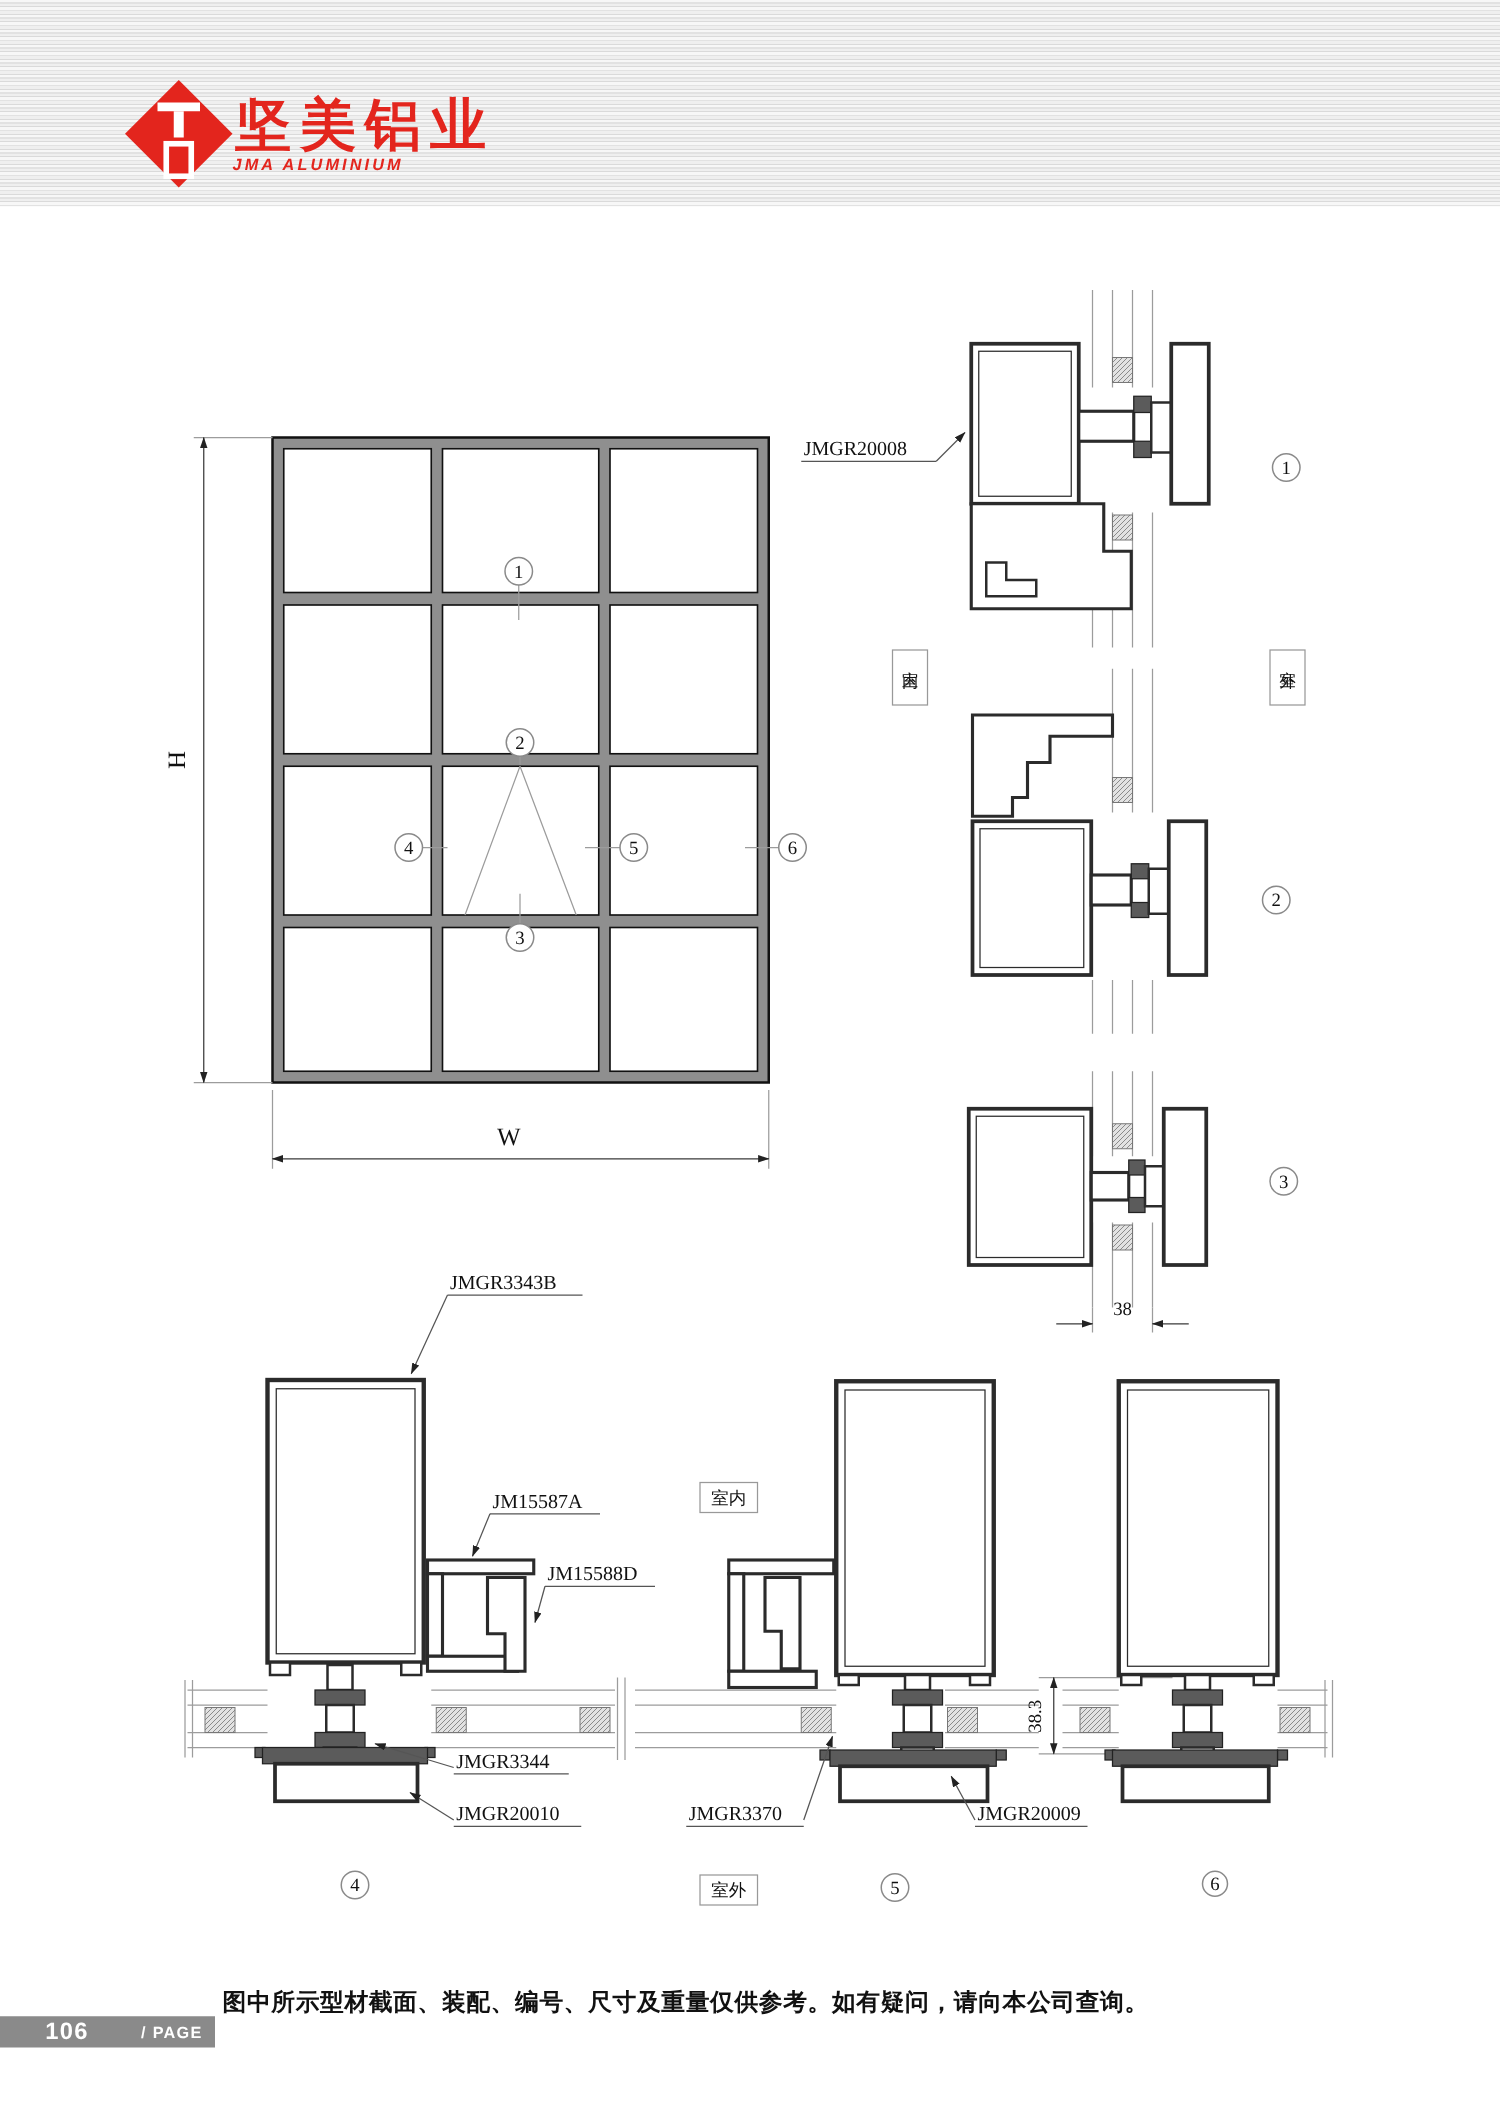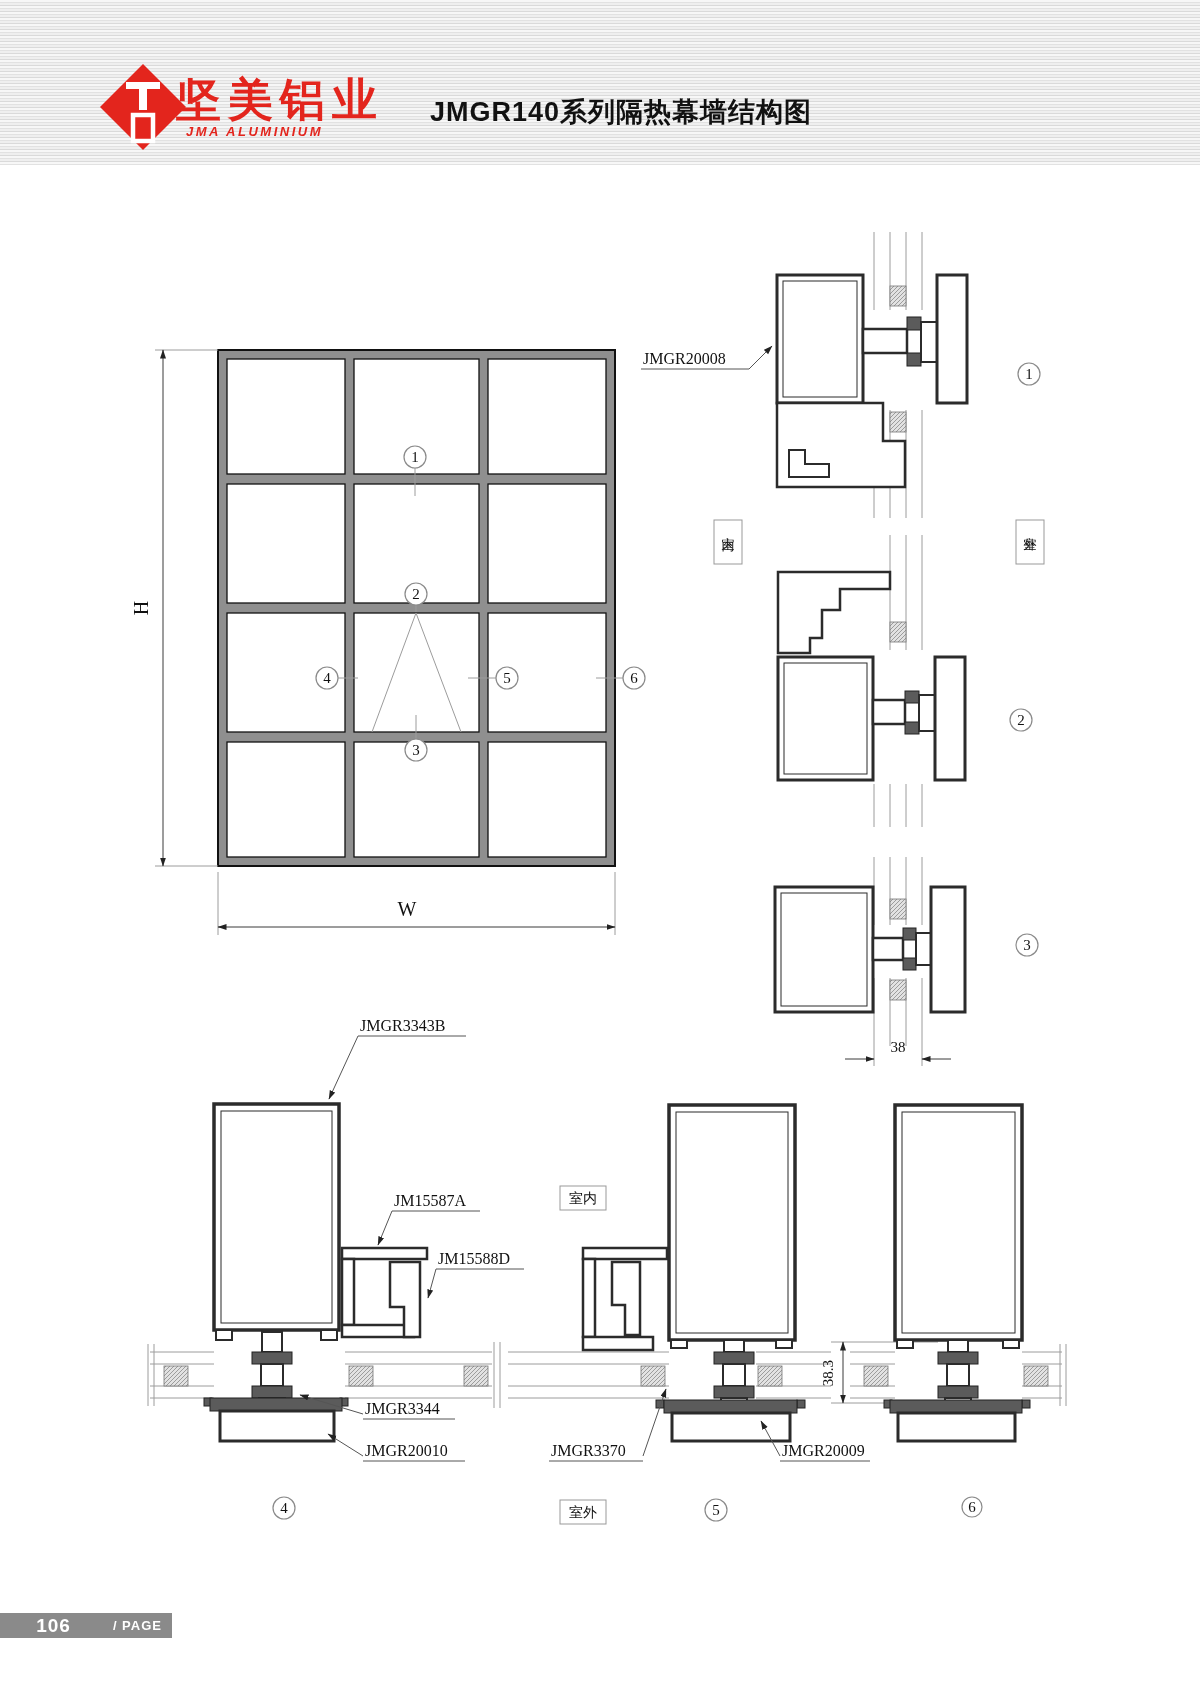--- a/index.html
+++ b/index.html
@@ -2,21 +2,21 @@
 <html><head>
 <meta charset="utf-8">
 <style>
   html,body{margin:0;padding:0;background:#fff;}
   .page{position:relative;width:1200px;height:1697px;background:#fff;overflow:hidden;
         font-family:"Liberation Sans",sans-serif;}
   
   .header{position:absolute;left:0;top:0;width:1200px;height:165px;
     background:repeating-linear-gradient(180deg,#f7f7f7 0 2px,#e2e2e2 2px 3px,#efefef 3px 5px,#dadada 5px 6px);}
   .logo-svg{position:absolute;left:98px;top:62px;}
-  .brand-cn{position:absolute;left:176px;top:70px;font-size:45px;font-weight:bold;
+  .brand-cn{position:absolute;left:188px;top:70px;font-size:45px;font-weight:bold;
     color:#e3251d;letter-spacing:7px;white-space:nowrap;}
   .brand-en{position:absolute;left:186px;top:124px;font-size:13px;font-weight:bold;
     font-style:italic;color:#e3251d;letter-spacing:2.5px;white-space:nowrap;}
   .title-cn{position:absolute;left:430px;top:94px;font-size:27px;font-weight:bold;
     color:#111;letter-spacing:1px;white-space:nowrap;}
   .title-en{position:absolute;left:430px;top:127px;font-size:19px;color:#111;
     font-family:"Liberation Serif",serif;white-space:nowrap;}
   
   .draw{position:absolute;left:0;top:0;}
   .prof{fill:#fff;stroke:#2b2b2b;}
@@ -55,21 +55,20 @@
 
   <div class="header">
     <svg class="logo-svg" width="90" height="90">
       <polygon points="45,2 88,45 45,88 2,45" fill="#e3251d"></polygon>
       <rect x="28" y="20" width="34" height="7" fill="#fff"></rect>
       <rect x="41" y="27" width="8" height="21" fill="#fff"></rect>
       <rect x="35" y="53" width="20" height="26" fill="#e3251d" stroke="#fff" stroke-width="4.5"></rect>
     </svg>
     <div class="brand-cn">坚美铝业</div>
     <div class="brand-en">JMA ALUMINIUM</div>
-    <div class="title-cn">JMGR140系列隔热幕墙结构图</div>
   </div>
 
   <svg class="draw" width="1200" height="1697" viewBox="0 0 1200 1697">
     <defs>
       <marker id="ah" markerWidth="10" markerHeight="8" refX="8.5" refY="3" orient="auto-start-reverse" markerUnits="userSpaceOnUse">
         <path d="M0,0 L9,3 L0,6 Z" fill="#222"></path>
       </marker>
       <pattern id="hatch" width="4" height="4" patternUnits="userSpaceOnUse">
         <rect width="4" height="4" fill="#e2e2e2"></rect>
         <path d="M0,4 L4,0 M-1,1 L1,-1 M3,5 L5,3" stroke="#8a8a8a" stroke-width="0.8"></path>
@@ -361,14 +360,15 @@
         <circle class="co-c" cx="972" cy="1507" r="10"></circle>
         <text class="co-t" x="972" y="1512">6</text>
       </g>
     </g>
   </svg>
 
   <div class="footer-bar">
     <span class="pg-num">106</span>
     <span class="pg-suf">/ PAGE</span>
   </div>
+  <div class="note-cn">图中所示型材截面、装配、编号、尺寸及重量仅供参考。如有疑问，请向本公司查询。</div>
 
 </div>
 
 </body></html>

